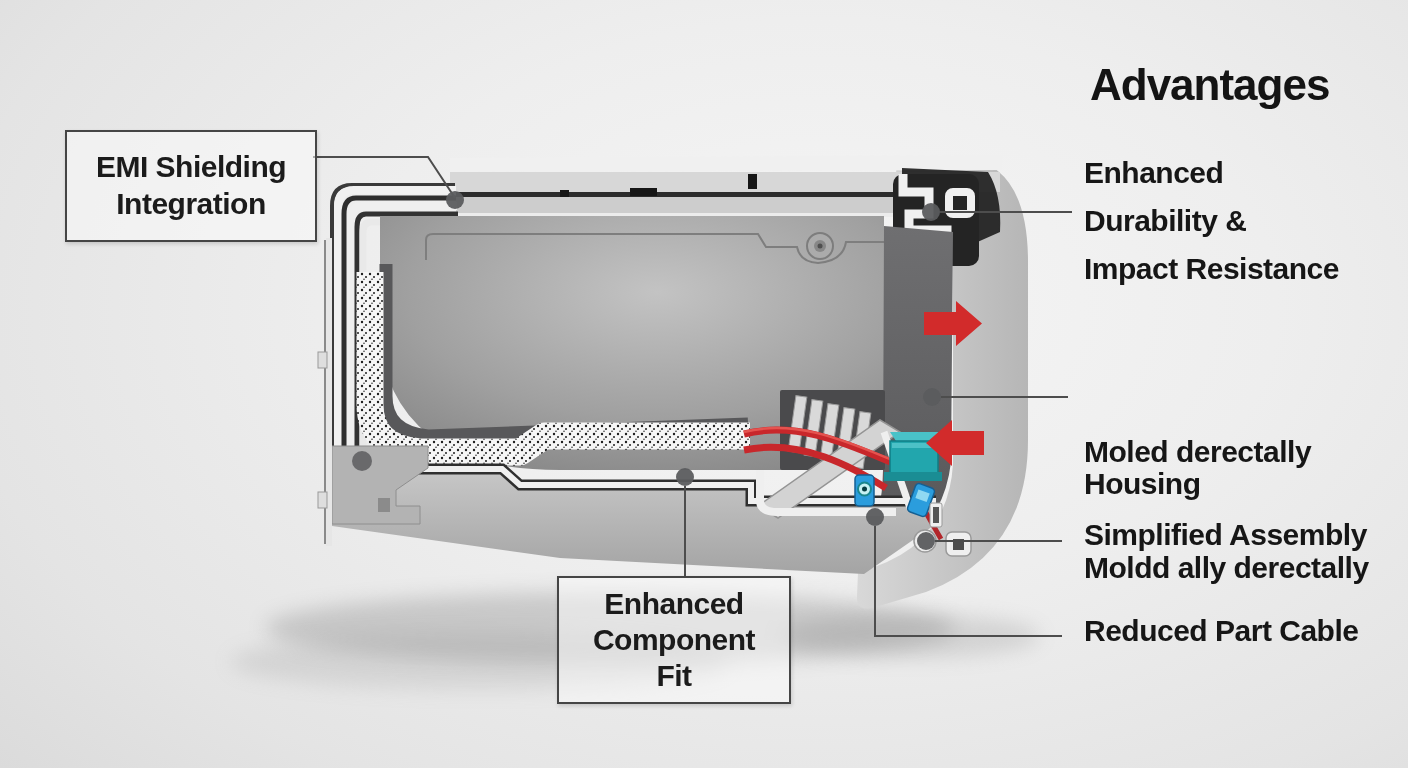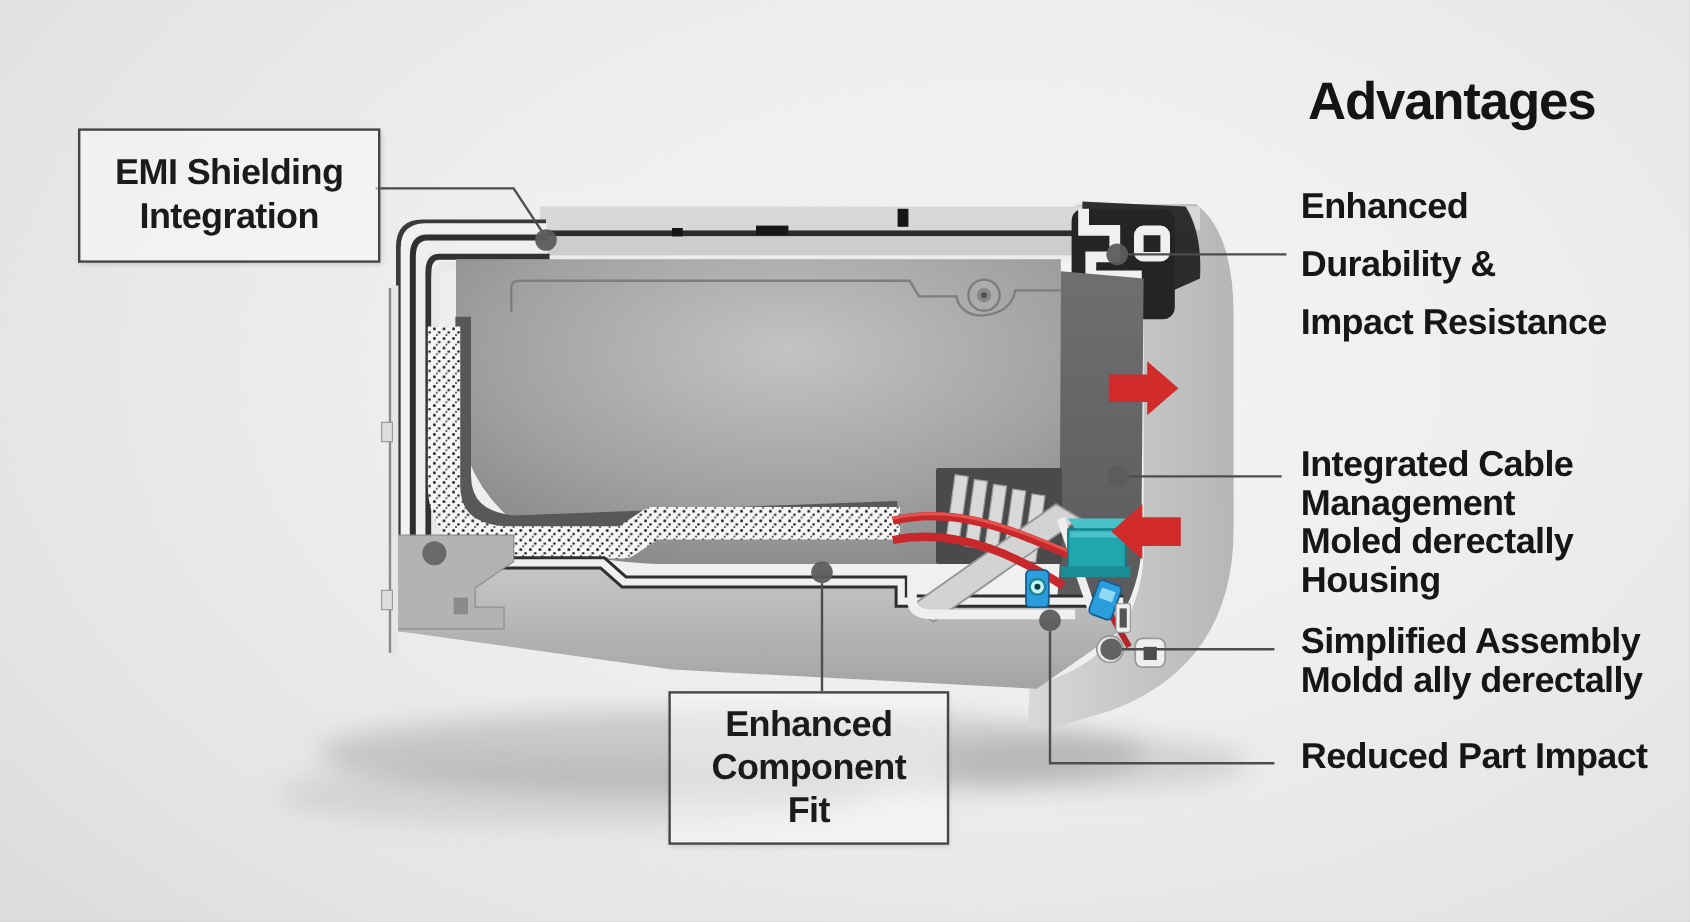--- a/index.html
+++ b/index.html
@@ -8,21 +8,21 @@
     background:radial-gradient(ellipse 1150px 720px at 58% 40%, #f5f5f5 0%, #eeeeee 40%, #e4e4e4 75%, #d9d9d9 100%);
     font-family:"Liberation Sans","DejaVu Sans",sans-serif;color:#1b1b1b;
   }
   .illustration{position:absolute;left:0;top:0;width:1408px;height:768px;}
   .label-box{
     position:absolute;border:2px solid #454545;background:rgba(250,250,250,0.55);
     display:flex;align-items:center;justify-content:center;text-align:center;
     font-weight:bold;white-space:pre-line;letter-spacing:-0.5px;
     box-shadow:1px 2px 4px rgba(0,0,0,0.15);
   }
-  #emi-box{left:65px;top:107px;width:248px;height:108px;font-size:30px;line-height:1.22;}
+  #emi-box{left:65px;top:130px;width:248px;height:108px;font-size:30px;line-height:1.22;}
   #precise-box{left:557px;top:576px;width:230px;height:124px;font-size:30px;line-height:1.2;}
   .adv-heading{
     position:absolute;left:1074px;top:60px;font-size:44px;font-weight:bold;
     letter-spacing:-1px;color:#141414;margin-left:16px;
   }
   .adv-item{
     position:absolute;left:1084px;font-weight:bold;font-size:30px;
     white-space:pre-line;letter-spacing:-0.5px;color:#161616;
   }
   #adv-0{top:149px;line-height:48px;}
@@ -219,21 +219,19 @@
   <div class="label-box" id="precise-box">
     <span>Enhanced
 Component
 Fit</span>
   </div>
 
   <div class="adv-heading">Advantages</div>
   <div class="adv-item" id="adv-0">Enhanced
 Durability &amp;
 Impact Resistance</div>
-  <div class="adv-item" id="adv-1">Integrated Cable
-Management</div>
   <div class="adv-item" id="adv-2">Moled derectally
 Housing</div>
   <div class="adv-item" id="adv-3">Simplified Assembly
 Moldd ally derectally</div>
-  <div class="adv-item" id="adv-4">Reduced Part Impact</div>
+  <div class="adv-item" id="adv-4">Reduced Part Cable</div>
 
 </div>
 
 </body></html>

